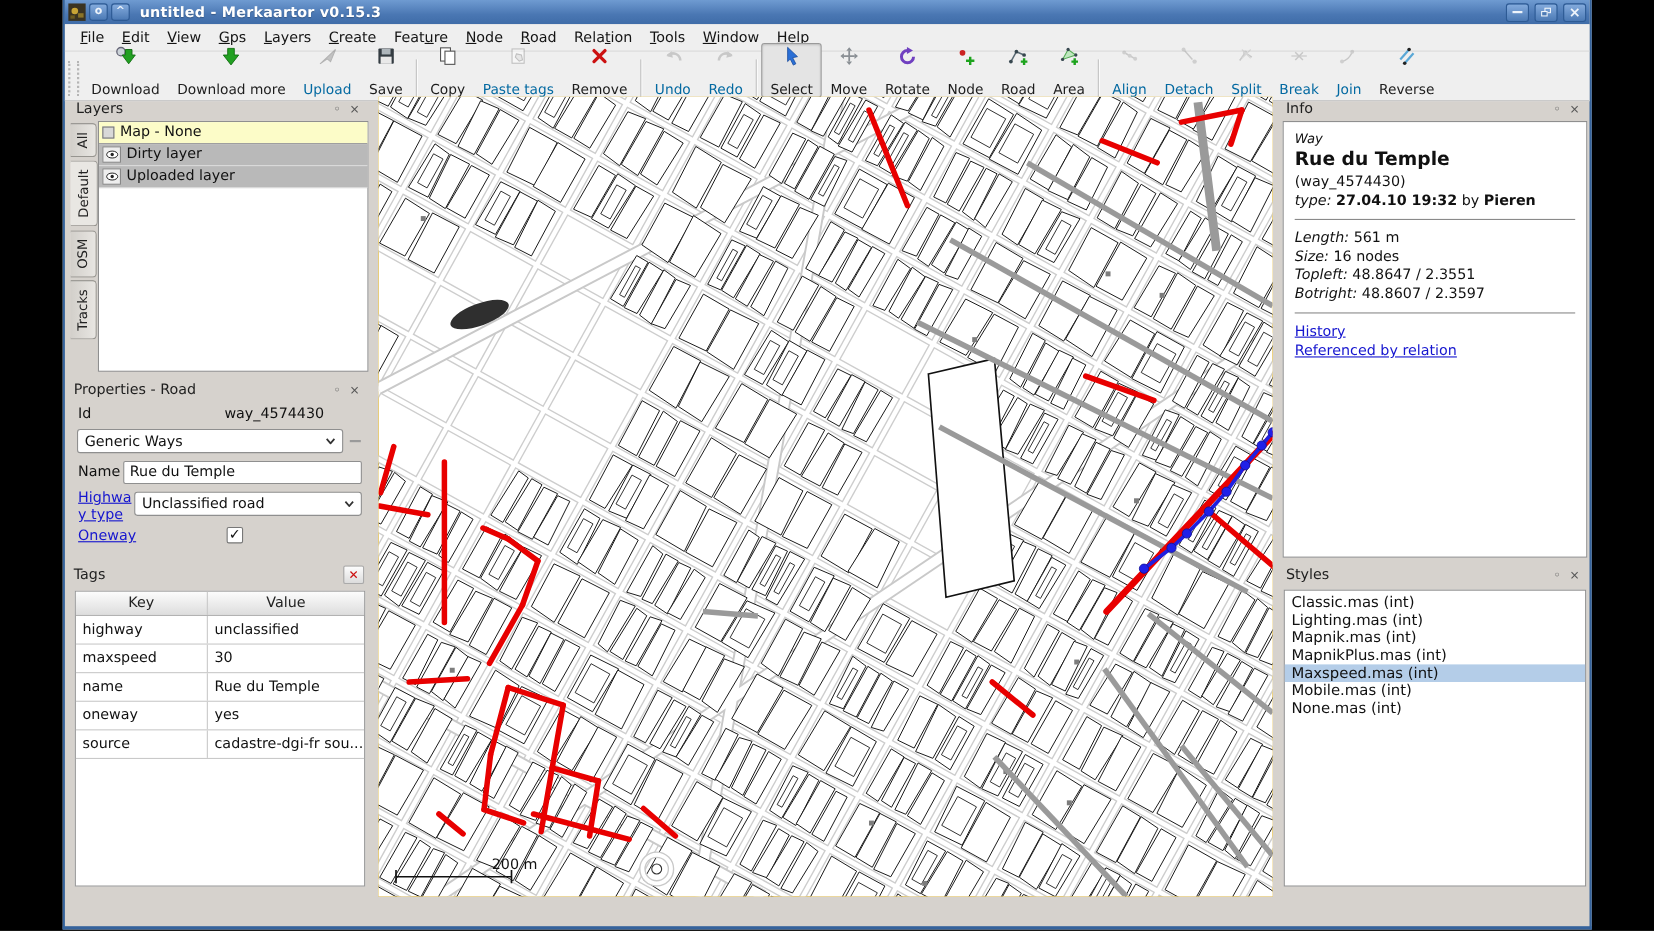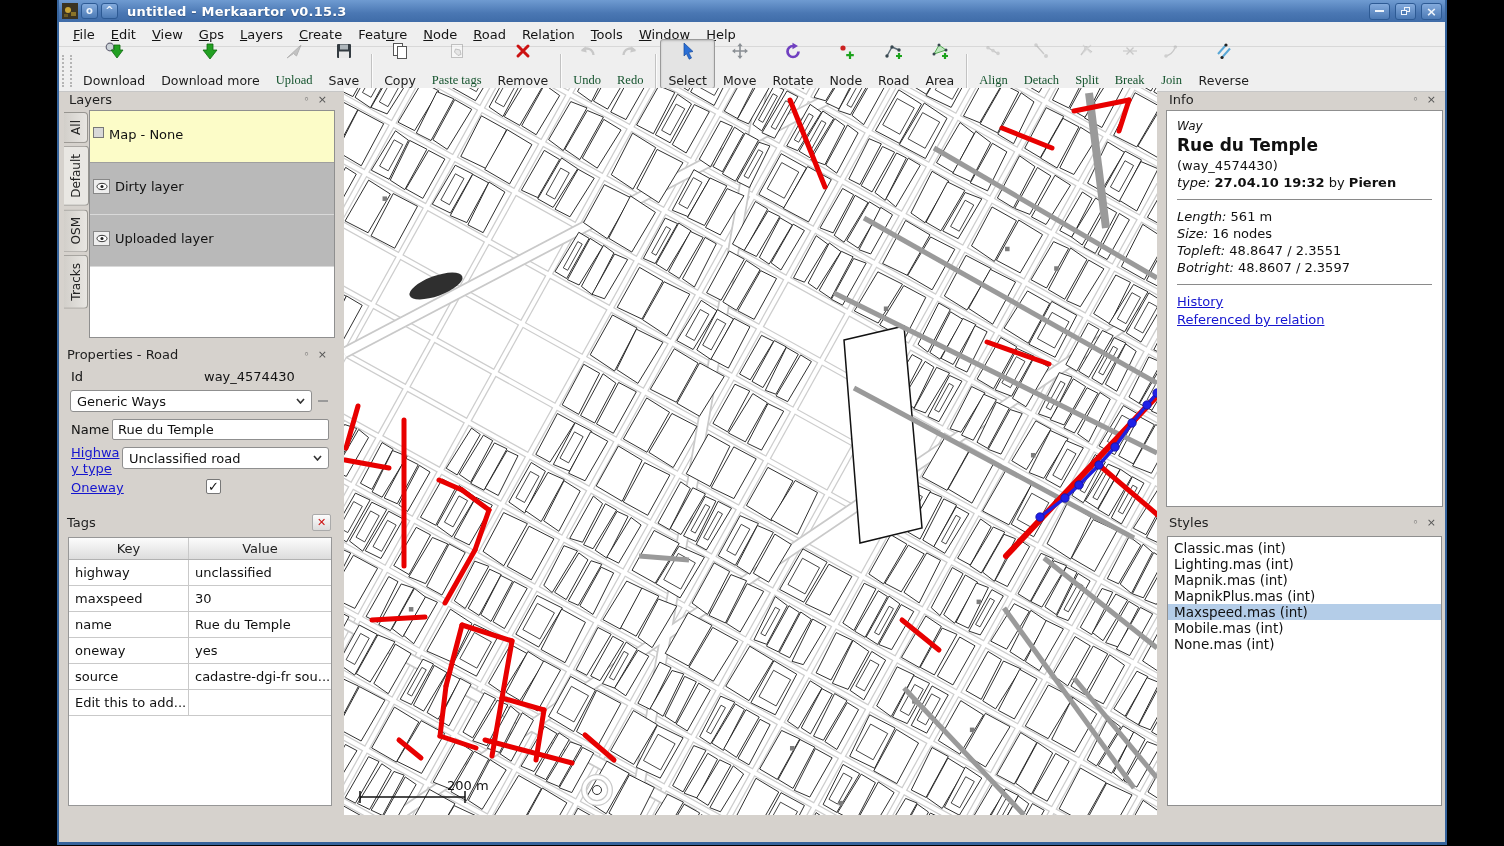--- a/index.html
+++ b/index.html
@@ -32,41 +32,41 @@
   .menu-item .accel{text-decoration:underline;}
   
   #toolbar{position:absolute;left:0;top:47px;right:0;height:41px;background:#efefef;border-bottom:1px solid #c6c6c6;
            display:flex;align-items:flex-end;padding:1px 2px 2px 2px;}
   .tb-handle{width:6px;height:32px;margin:0 3px 2px 1px;border-left:2px dotted #b5b5b5;border-right:2px dotted #b5b5b5;}
   .tb-sep{width:1px;height:34px;background:#c2c2c2;margin:0 4px 1px 4px;box-shadow:1px 0 0 #fbfbfb;}
   .tb-btn{display:flex;flex-direction:column;align-items:center;justify-content:flex-end;gap:12px;
           padding:1px 7px 0 7px;border:1px solid transparent;border-radius:3px;}
   .tb-btn svg{display:block;}
   .tb-label{font-size:12.5px;color:#1c1c1c;white-space:nowrap;line-height:15px;}
-  .tb-btn.disabled .tb-label{color:#14532d;font-family:Liberation Serif, serif;}
+  .tb-btn.disabled .tb-label{color:#0369a1;}
   .tb-btn.disabled svg{filter:grayscale(1);opacity:.45;}
   .tb-btn.active{border:1px solid #9a9a9a;background:#e4e4e4;box-shadow:inset 0 1px 2px rgba(0,0,0,.18);}
   
   .panel{position:absolute;}
   .panel-title{height:20px;display:flex;align-items:center;font-size:13px;color:#1e1e1e;padding:0 5px;}
   .panel-title .spacer{flex:1;}
   .dockbtn{font-size:11px;color:#555;padding:0 4px;line-height:1;}
   .closebtn-red{width:17px;height:15px;border:1px solid #aaa;border-radius:2px;background:linear-gradient(#fdfdfd,#dcdcdc);
                 color:#cc1111;font-size:11px;font-weight:bold;display:flex;align-items:center;justify-content:center;}
   
   #layers-panel{left:5px;top:89px;width:272px;height:250px;}
   #layers-body{position:absolute;left:0;top:21px;right:0;bottom:0;}
   .vtabs{position:absolute;left:0;top:2px;width:25px;display:flex;flex-direction:column;gap:3px;}
   .vtab{width:24px;box-sizing:border-box;border:1px solid #979590;border-right:none;border-radius:4px 0 0 4px;
         background:linear-gradient(90deg,#e8e6e2,#d2cfca);color:#222;font-size:12px;
         writing-mode:vertical-rl;transform:rotate(180deg);display:flex;align-items:center;justify-content:center;
         padding:7px 0;}
   .vtab.active{background:#e9e7e3;width:25px;}
   .layers-list{position:absolute;left:25px;top:0;right:1px;bottom:1px;background:#fff;border:1px solid #8f8f8f;}
-  .layer-row{height:19px;display:flex;gap:5px;padding:16px 3px;font-size:13px;color:#111;
+  .layer-row{height:19px;display:flex;align-items:center;gap:5px;padding:0 3px;font-size:13px;color:#111;
              border-bottom:1px solid #9f9f9f;}
   .layer-row.sel{background:#fcfcc8;}
   .layer-row.gray{background:#b9b9b9;border-bottom:1px solid #d9d9d9;}
   .layer-cb{width:11px;height:11px;border:1px solid #777;background:#d8d8d8;box-sizing:border-box;}
   .eye-wrap{width:15px;height:13px;border:1px solid #888;background:#eee;display:flex;align-items:center;justify-content:center;}
   
   #properties-panel{left:5px;top:344px;width:272px;height:165px;font-size:13px;color:#111;}
   .prop-label{position:absolute;}
   .combo{position:absolute;height:22px;background:#fff;border:1px solid #8f8f8f;border-radius:3px;box-sizing:border-box;
          display:flex;align-items:center;padding:0 6px;font-size:13px;color:#111;}
@@ -425,24 +425,20 @@
               <div class="tag-col-key">name</div>
               <div class="tag-col-val">Rue du Temple</div>
             </div>
             <div class="tag-row">
               <div class="tag-col-key">oneway</div>
               <div class="tag-col-val">yes</div>
             </div>
             <div class="tag-row">
               <div class="tag-col-key">source</div>
               <div class="tag-col-val">cadastre-dgi-fr sou...</div>
-            </div>
-            <div class="tag-row">
-              <div class="tag-col-key">Edit this to add...</div>
-              <div class="tag-col-val"></div>
             </div>
           </div>
       </div>
     </div>
 
     <div class="panel" id="map-area">
       <svg id="map-svg" width="813" height="727" viewBox="0 0 813 727">
           <rect x="0" y="0" width="813" height="727" fill="#ffffff"></rect>
           <line x1="143.34665633723665" y1="-423.61744076104105" x2="-404.48821454112425" y2="564.7028283064761" stroke="#cdcdcd" stroke-width="6.5"></line>
           <line x1="204.57003583699435" y1="-389.68076734379747" x2="-343.26483504136655" y2="598.6395017237197" stroke="#cdcdcd" stroke-width="6.5"></line>

